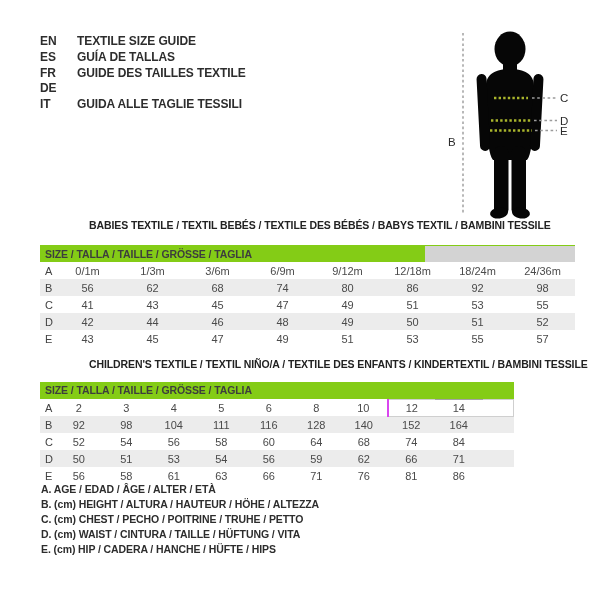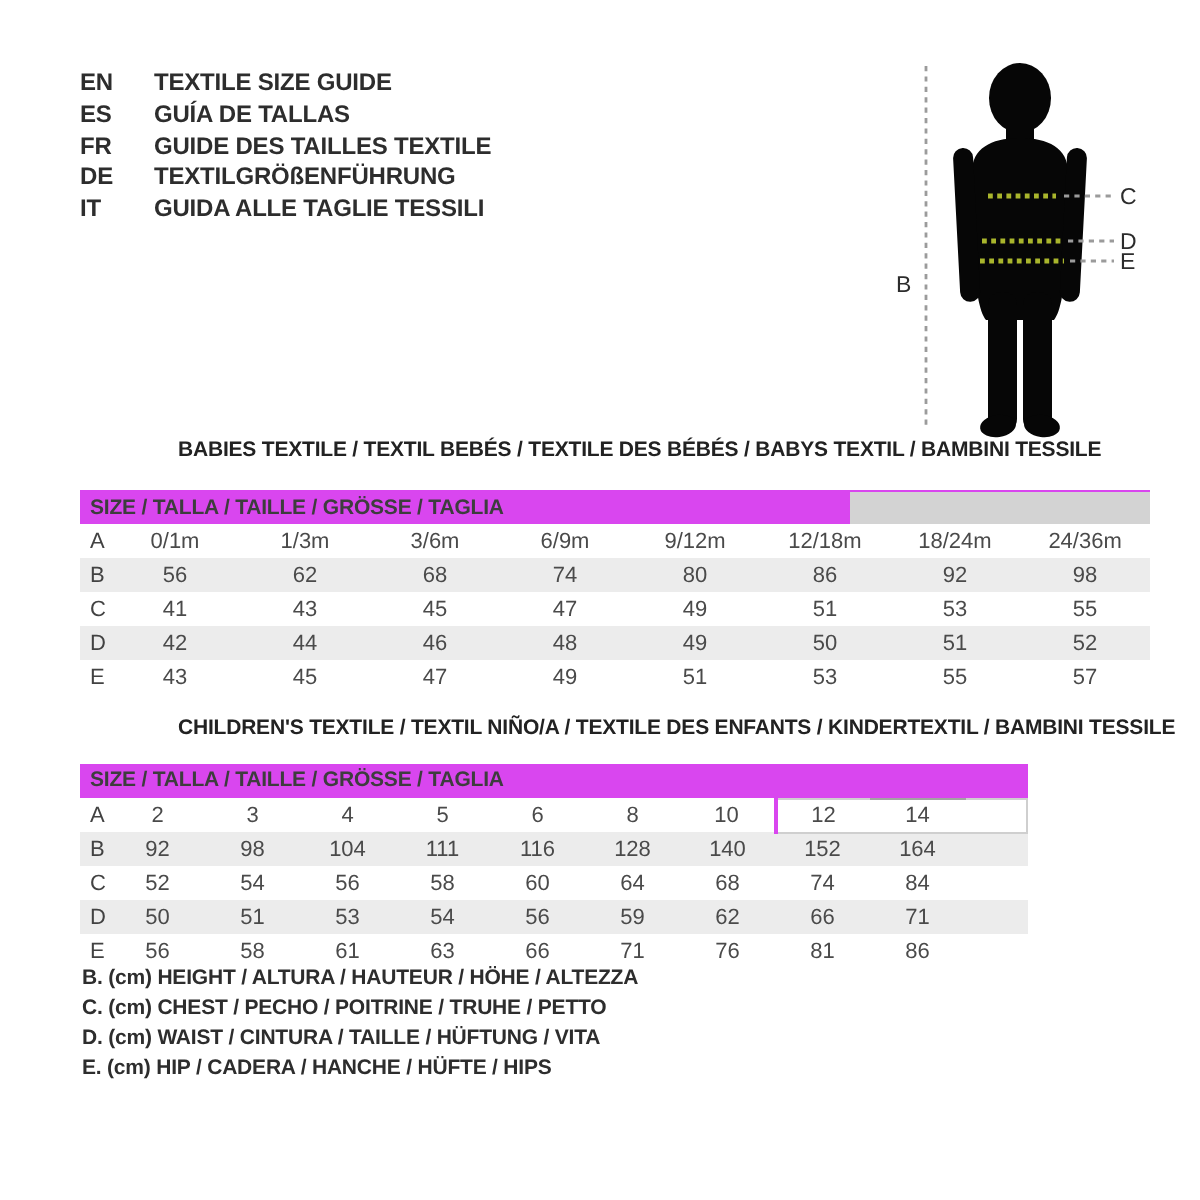--- a/index.html
+++ b/index.html
@@ -23,21 +23,21 @@
   
   .section-title { position:absolute; left:41px; font-size:10.5px; font-weight:bold;
                    color:#222; letter-spacing:-0.1px; white-space:nowrap;margin-left:48px; }
   #babies-title { top:219px; }
   #children-title { top:358px; }
 
   
   table.size-table { position:absolute; left:40px; border-collapse:collapse; table-layout:fixed; }
   #babies-table { top:245px; width:535px; }
   #children-table { top:382px; width:473px; }
-  .size-table th.bar { background:#d946ef; height:17px; font-size:10.5px; font-weight:bold;
+  .size-table th.bar { background:#84cc16; height:17px; font-size:10.5px; font-weight:bold;
                        text-align:left; padding-left:5px; color:#3d3d3d; position:relative;
                        letter-spacing:-0.1px; white-space:nowrap; overflow:hidden; }
   .bar-light { position:absolute; right:0; top:1px; bottom:0; width:150px; background:#d3d3d3; }
   .size-table td { height:17px; font-size:11px; text-align:center; color:#4a4a4a;
                    vertical-align:middle; white-space:nowrap; overflow:hidden; }
   .size-table td.row-label { text-align:left; padding-left:5px; color:#424242; }
   .size-table tr.stripe td { background:#ececec; }
   td.box-l { border-top:1px solid #cfcfcf; border-bottom:1px solid #cfcfcf; border-left:2px solid #d946ef; }
   td.box-m { border-top:1px solid #a3a3a3; border-bottom:1px solid #cfcfcf; }
   td.box-r { border-top:1px solid #cfcfcf; border-bottom:1px solid #cfcfcf; border-right:1px solid #cfcfcf; }
@@ -66,21 +66,20 @@
     <div class="lang-row">
       <span class="lang-code">ES</span>
       <span class="lang-label">GUÍA DE TALLAS</span>
     </div>
     <div class="lang-row">
       <span class="lang-code">FR</span>
       <span class="lang-label">GUIDE DES TAILLES TEXTILE</span>
     </div>
     <div class="lang-row">
       <span class="lang-code">DE</span>
-      <span class="lang-label">TEXTILGRÖßENFÜHRUNG</span>
     </div>
     <div class="lang-row">
       <span class="lang-code">IT</span>
       <span class="lang-label">GUIDA ALLE TAGLIE TESSILI</span>
     </div>
   </div>
 
   <div class="figure">
     <svg width="180" height="220" viewBox="0 0 180 220">
       <g fill="#060606">
@@ -262,19 +261,20 @@
           <td>71</td>
           <td>76</td>
           <td>81</td>
           <td>86</td>
           <td></td>
         </tr>
       </tbody>
   </table>
 
   <div class="legend">
+    <div class="legend-line">A. AGE / EDAD / ÂGE / ALTER / ETÀ</div>
     <div class="legend-line">B. (cm) HEIGHT / ALTURA / HAUTEUR / HÖHE / ALTEZZA</div>
     <div class="legend-line">C. (cm) CHEST / PECHO / POITRINE / TRUHE / PETTO</div>
     <div class="legend-line">D. (cm) WAIST / CINTURA / TAILLE / HÜFTUNG / VITA</div>
     <div class="legend-line">E. (cm) HIP / CADERA / HANCHE / HÜFTE / HIPS</div>
   </div>
 
 </div>
 
 </body></html>

